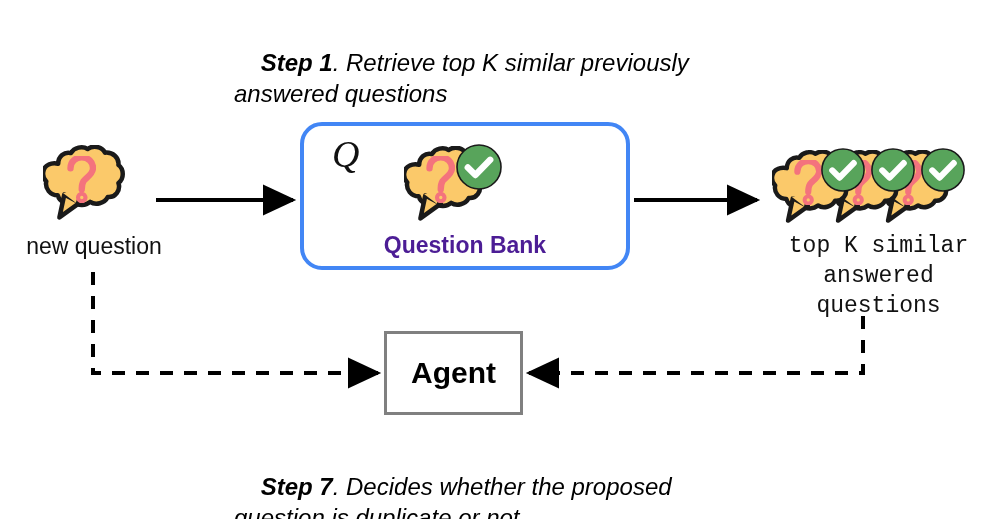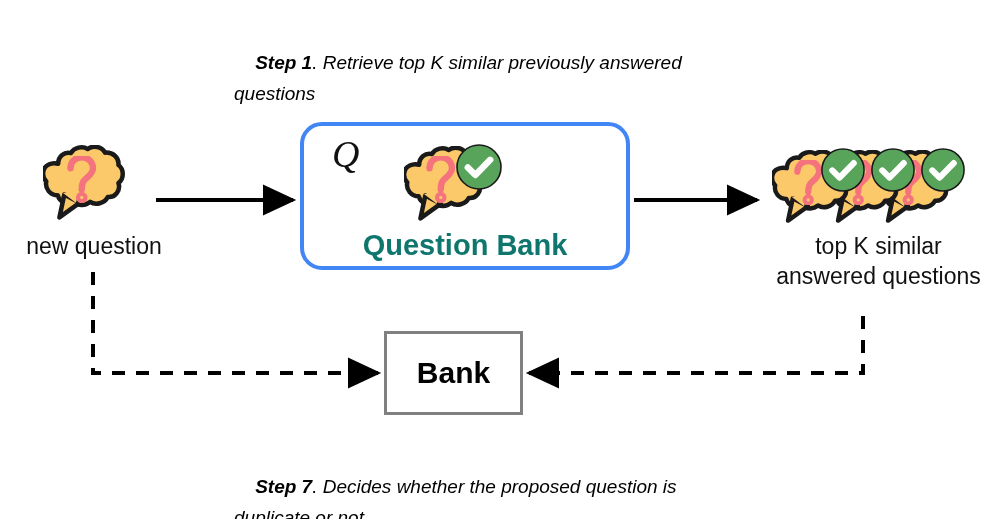--- a/index.html
+++ b/index.html
@@ -16,21 +16,21 @@
     height: 519px;
     background: #ffffff;
     overflow: hidden;
   }
   .abs { position: absolute; }
 
   
   .step-caption {
     font-family: "Liberation Sans", sans-serif;
     font-style: italic;
-    font-size: 19px;
+    font-size: 24px;
     line-height: 31px;
     color: #000000;
     white-space: pre-wrap;
   }
   .step-caption .step-lead {
     font-weight: bold;
     font-style: italic;
   }
 
   
@@ -63,23 +63,23 @@
     line-height: 40px;
     color: #111111;
   }
   #qb-title {
     left: 300px;
     top: 228px;
     width: 330px;
     text-align: center;
     font-family: "Liberation Sans", sans-serif;
     font-weight: bold;
-    font-size: 29px;
+    font-size: 23px;
     line-height: 34px;
-    color: #0f766e;
+    color: #4c1d95;
   }
 
   
   #agent-box {
     left: 384px;
     top: 331px;
     width: 139px;
     height: 84px;
     border: 3px solid #808080;
     background: #ffffff;
@@ -111,26 +111,26 @@
 
   <div class="abs step-caption" style="left:234px; top:16px; width:520px;">
     <span class="step-lead">Step 1</span><span>. Retrieve top K similar previously answered questions</span>
   </div>
 
   <div class="abs" id="question-bank-box"></div>
   <div class="abs" id="qb-q-letter">Q</div>
   <div class="abs" id="qb-title">Question Bank</div>
 
   <div class="abs" id="agent-box">
-    <span id="agent-label">Bank</span>
+    <span id="agent-label">Agent</span>
   </div>
 
   <div class="abs node-label" style="left:-6px; top:231px; width:200px;">new question</div>
 
-  <div class="abs node-label" style="left:760px; top:231px; width:237px;">top K similar
+  <div class="abs node-label" style="left:760px; top:231px; width:237px;font-family:Liberation Mono, monospace;">top K similar
 answered questions</div>
 
   <div class="abs step-caption" style="left:234px; top:440px; width:520px;">
     <span class="step-lead">Step 7</span><span>. Decides whether the proposed question is duplicate or not</span>
   </div>
 
   <svg class="abs" id="overlay" viewBox="0 0 997 519" width="997" height="519">
     <defs>
       <marker id="arrowhead-solid" markerWidth="9" markerHeight="9" refX="7.6" refY="4.5" orient="auto" markerUnits="strokeWidth">
         <path d="M0,0.6 L8.4,4.5 L0,8.4 z" fill="#000000"></path>

